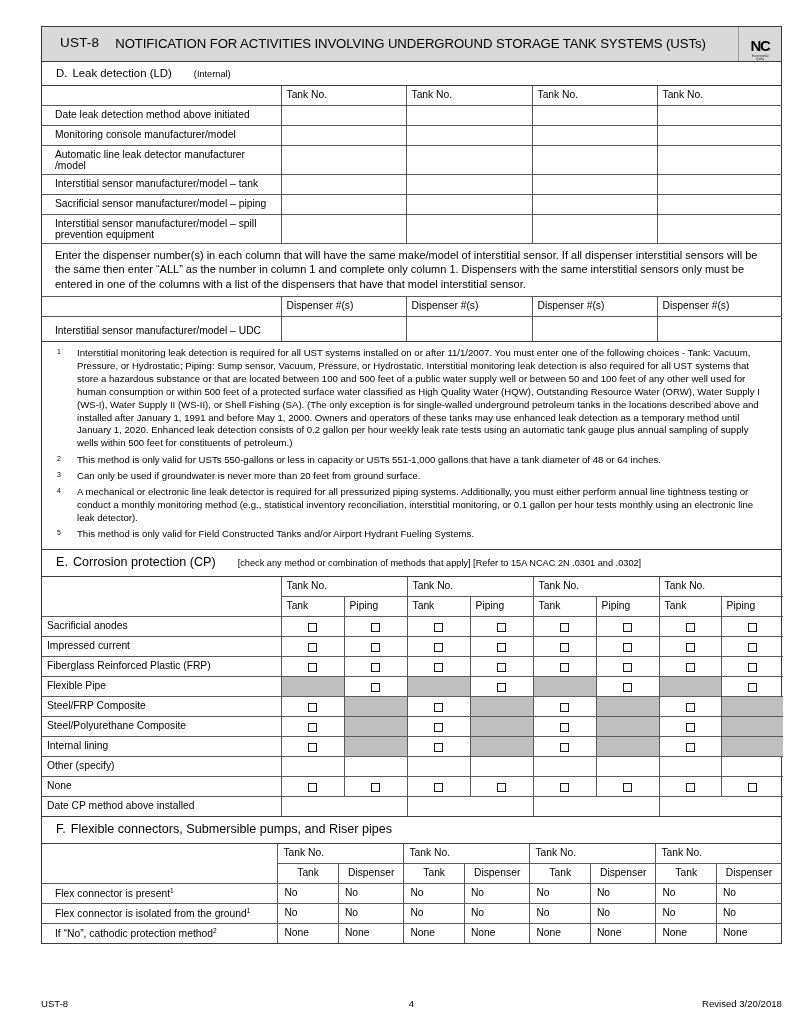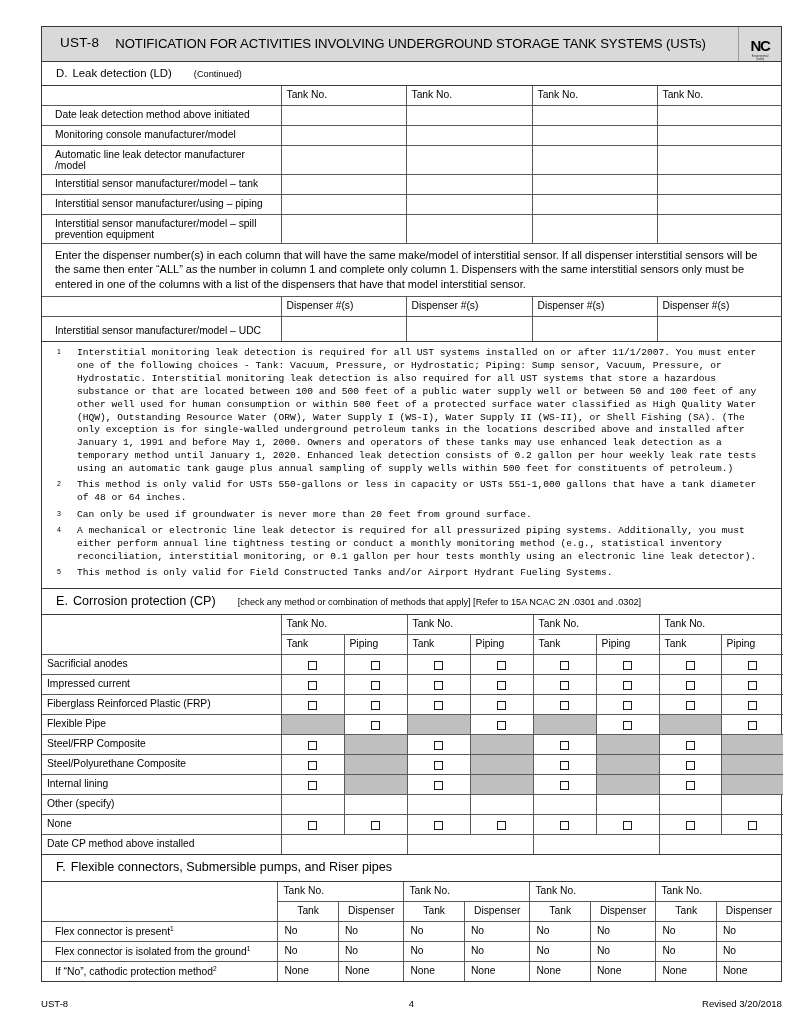--- a/index.html
+++ b/index.html
@@ -143,21 +143,21 @@
   }
   .fn:last-child { margin-bottom: 1px; }
   .fn-num {
     width: 20px;
     flex: 0 0 20px;
     font-size: 7px;
     padding-top: 0px;
     text-align: left;
     padding-left: 3px;
   }
-  .fn-txt { flex: 1; font-family: Liberation Mono, monospace; }
+  .fn-txt { flex: 1; }
 
   
   .cp-right { text-align: center; padding-right: 8px !important; margin-top: 48px; }
   .cbcell { text-align: center !important; vertical-align: middle !important; height: 16px; }
   .shaded { background: #bfbfbf; }
   .cbox {
     display: inline-block;
     width: 9px;
     height: 9px;
     border: 1.7px solid #1a1a1a;
@@ -197,21 +197,21 @@
         <div class="nc-sub">
           <div>Environmental</div>
           <div>Quality</div>
         </div>
       </div>
     </div>
 
     <div class="sec-head">
       <span class="sec-letter">D.</span>
       <span>Leak detection (LD)</span>
-      <span class="sec-note">(Continued)</span>
+      <span class="sec-note">(Internal)</span>
     </div>
 
     <table class="grid">
       <colgroup>
         <col style="width:239px">
           <col style="width:125px">
           <col style="width:126px">
           <col style="width:125px">
           <col style="width:125px">
       </colgroup>
@@ -245,21 +245,21 @@
           <td></td>
         </tr>
         <tr class="ld-blank">
           <td class="lab">Interstitial sensor manufacturer/model – tank</td>
           <td></td>
           <td></td>
           <td></td>
           <td></td>
         </tr>
         <tr class="ld-blank">
-          <td class="lab">Interstitial sensor manufacturer/using – piping</td>
+          <td class="lab">Sacrificial sensor manufacturer/model – piping</td>
           <td></td>
           <td></td>
           <td></td>
           <td></td>
         </tr>
         <tr>
           <td class="lab rowvtall">Interstitial sensor manufacturer/model – spill prevention equipment</td>
           <td></td>
           <td></td>
           <td></td>

